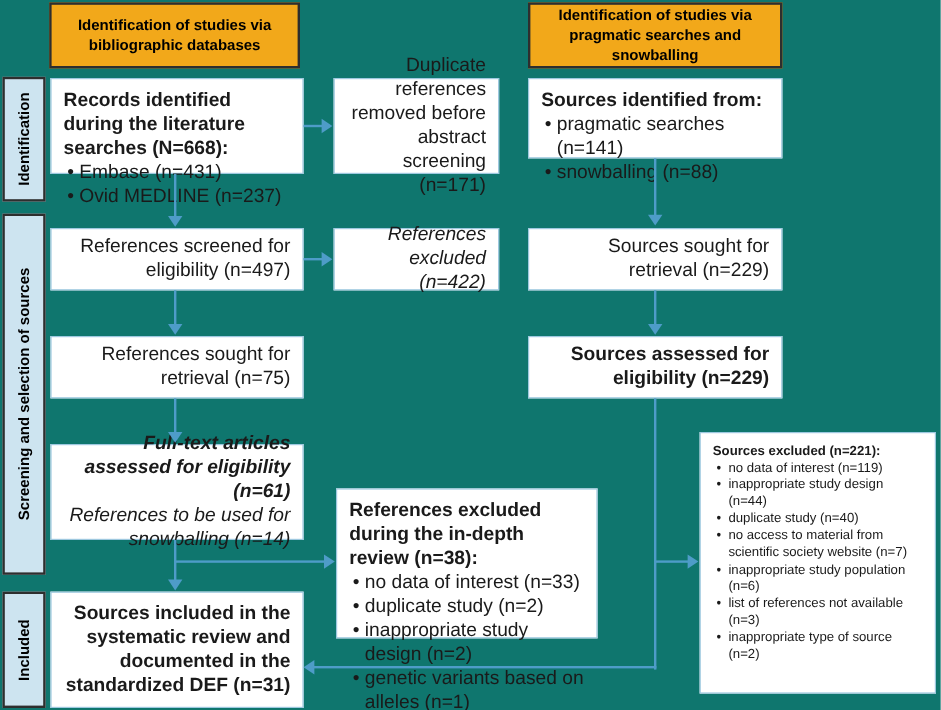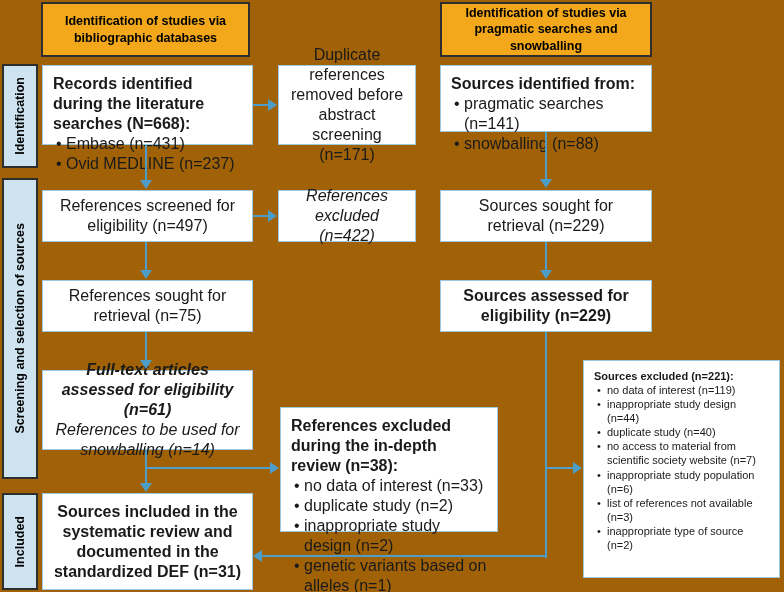--- a/index.html
+++ b/index.html
@@ -6,40 +6,40 @@
     --orange:#F2A81A;
     --dark:#2e2e2e;
     --sidebar:#CDE4F0;
     --boxborder:#9DC8DF;
     --arrow:#4E9CC8;
     --text:#1a1a1a;
   }
   *{box-sizing:border-box;margin:0;padding:0;}
   html,body{background:#ffffff;}
   body{font-family:"Liberation Sans", sans-serif;color:var(--text);}
-  .canvas{position:relative;width:784px;height:592px;background:#a16207;overflow:hidden;}
+  .canvas{position:relative;width:784px;height:592px;background:#0f766e;overflow:hidden;}
 
   .hdr{
     position:absolute;background:var(--orange);border:2px solid var(--dark);
     display:flex;align-items:center;justify-content:center;text-align:center;
     font-weight:bold;font-size:12.5px;line-height:1.3;padding:2px 8px;color:#000;
   }
   .side{
     position:absolute;background:var(--sidebar);border:2px solid var(--dark);
     display:flex;align-items:center;justify-content:center;
   }
   .side span{
     writing-mode:vertical-rl;transform:rotate(180deg);
     font-weight:bold;font-size:12.5px;white-space:nowrap;color:#000;
   }
   .box{
     position:absolute;background:#ffffff;border:1.5px solid var(--boxborder);
     font-size:16px;line-height:1.25;color:var(--text);
   }
-  .box.center{display:flex;flex-direction:column;align-items:center;justify-content:center;text-align:center;padding:4px 10px;}
+  .box.center{display:flex;flex-direction:column;align-items:center;justify-content:center;text-align:right;padding:4px 10px;}
   .box.listy{padding:8px 8px 6px 10px;text-align:left;}
   .bold{font-weight:bold;}
   ul.blt{list-style:none;}
   ul.blt li{position:relative;padding-left:13px;}
   ul.blt li::before{content:"\2022";position:absolute;left:3px;}
   .small{font-size:11px;line-height:1.28;}
 
   
   .arr-v{position:absolute;width:12px;}
   .arr-v .ln{position:absolute;left:5px;top:0;bottom:8px;width:2px;background:var(--arrow);}

